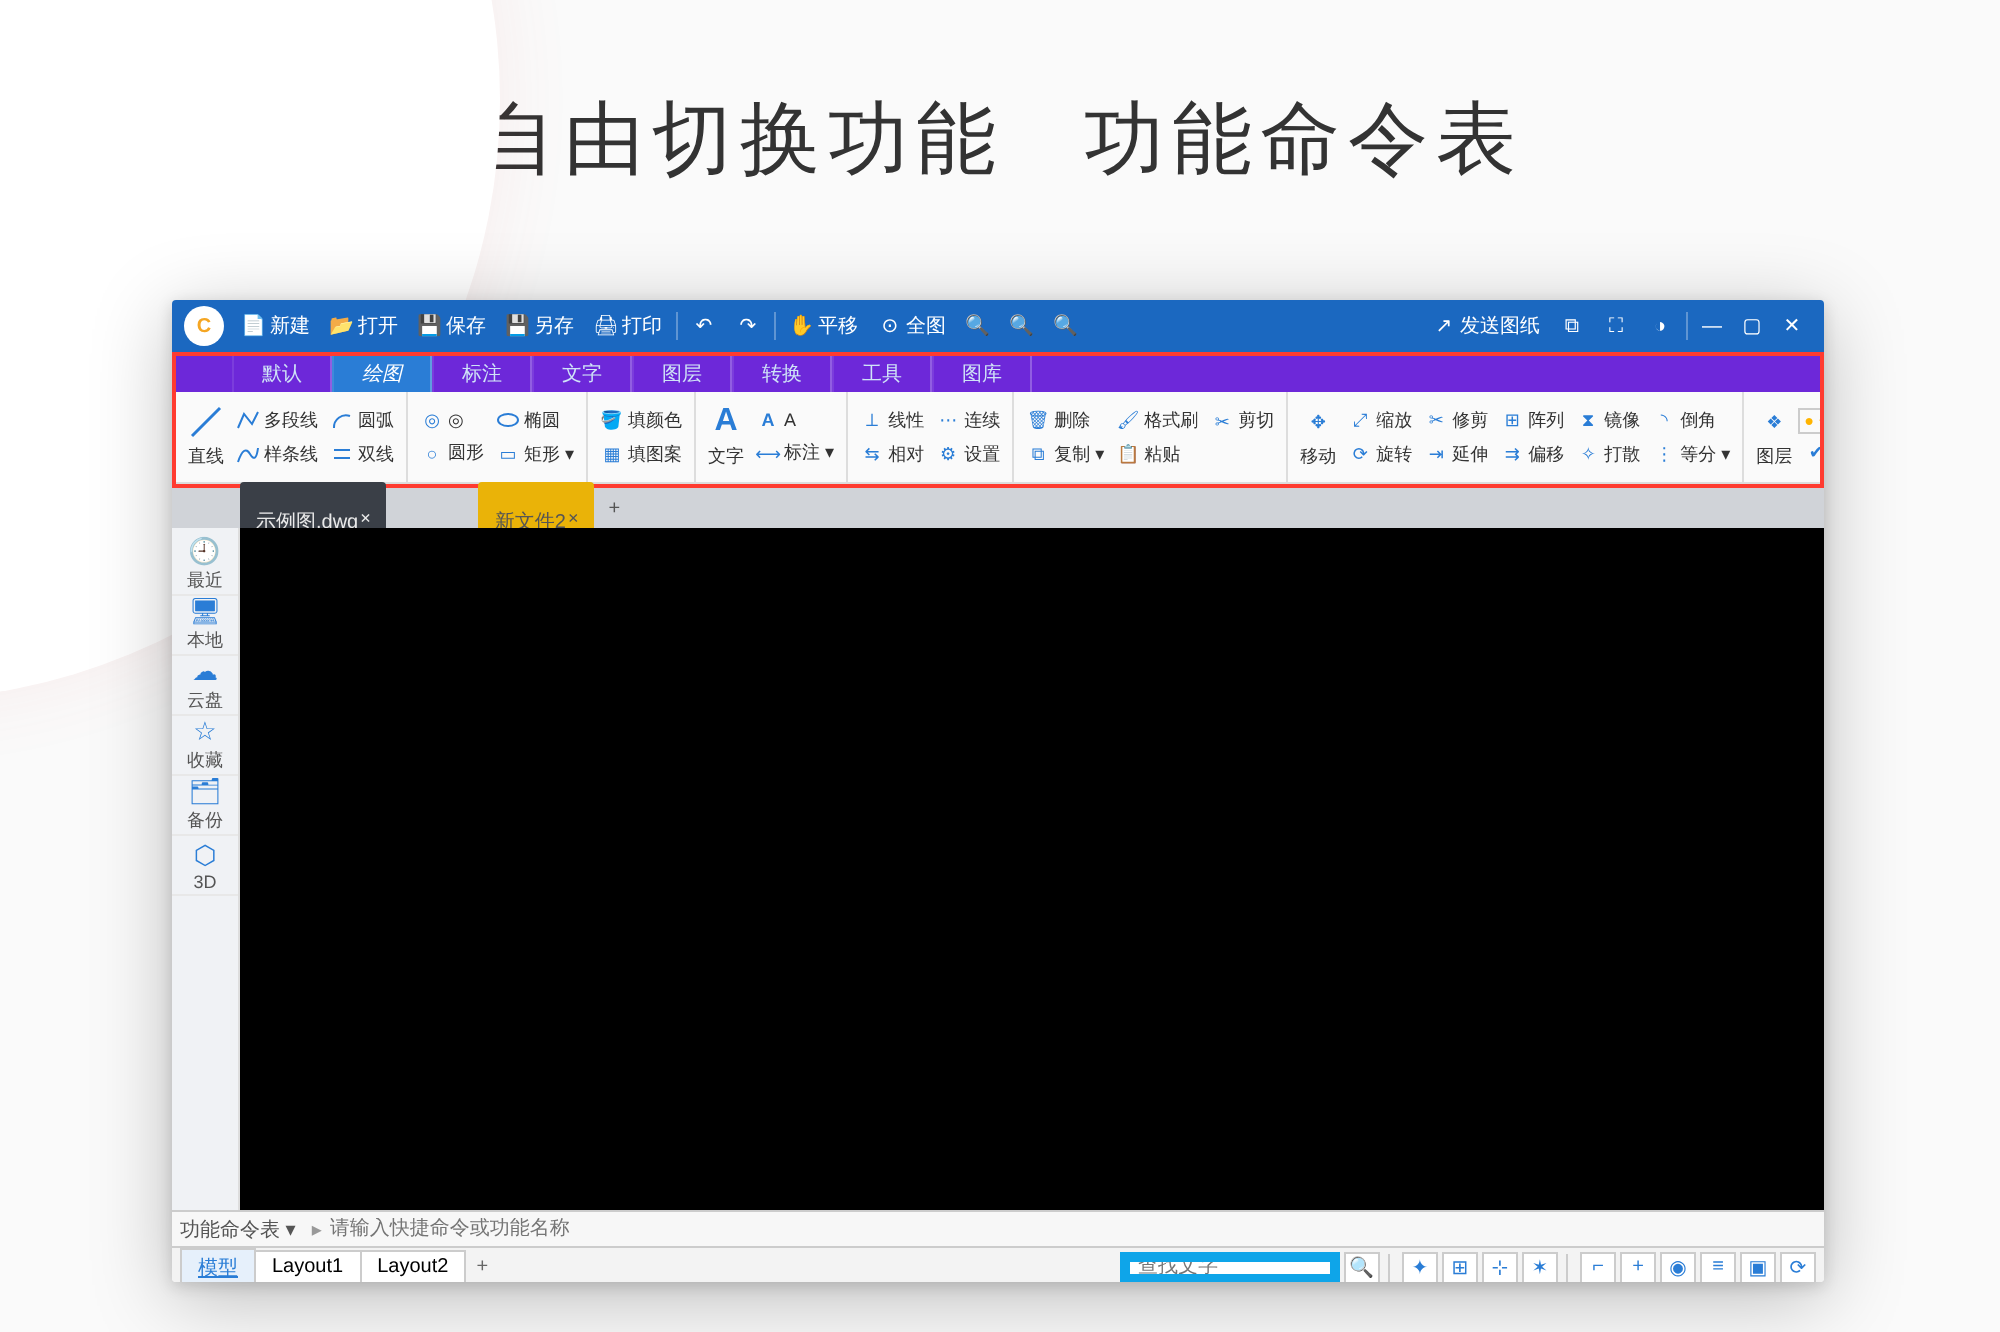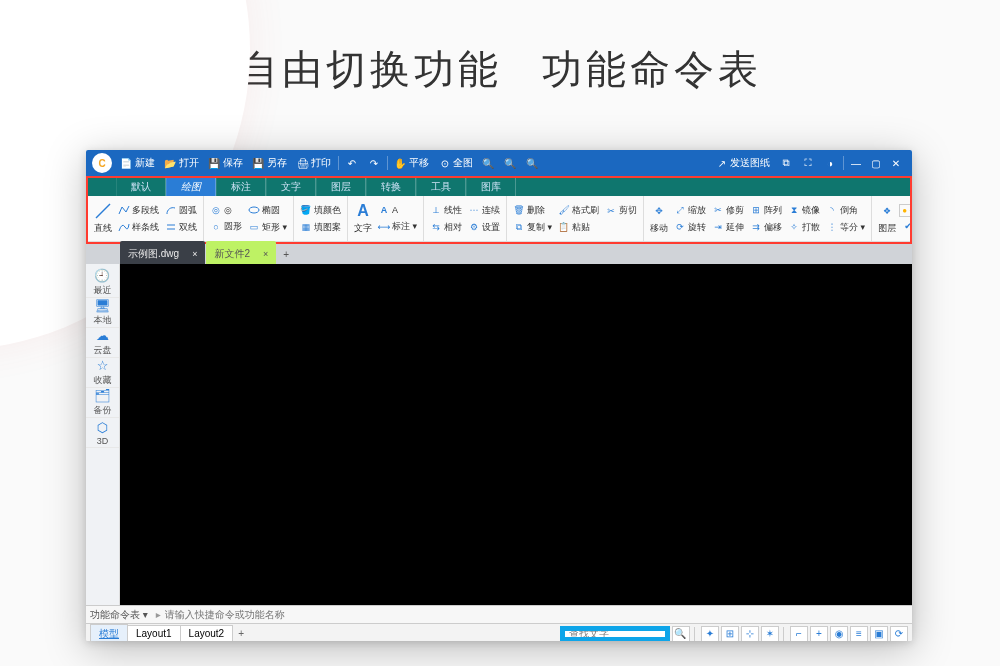--- a/index.html
+++ b/index.html
@@ -15,39 +15,39 @@
 .tb-btn { display: flex; align-items: center; gap: 2px; padding: 0 5px; cursor: pointer; height: 100%; }
 .tb-icon { width: 12px; height: 12px; display: inline-flex; align-items: center; justify-content: center; }
 .tb-sep { width: 1px; height: 14px; background: rgba(255,255,255,0.3); margin: 0 2px; }
 .tb-spacer { flex: 1; }
 .win-ctrl { width: 20px; height: 100%; display: flex; align-items: center; justify-content: center; cursor: pointer; }
 
 
 .highlight-box { border: 2px solid #ff3b30; }
 
 
-.menubar { height: 18px; background: #0f766e; display: flex; align-items: flex-start; font-size: 10px; color: #cfe3f7; padding-left: 28px; }
+.menubar { height: 18px; background: #6d28d9; display: flex; align-items: flex-start; font-size: 10px; color: #cfe3f7; padding-left: 28px; }
 .menu-item { padding: 0 14px; cursor: pointer; height: 100%; display: flex; align-items: center; border-right: 1px solid rgba(255,255,255,0.25); border-left: 1px solid rgba(255,255,255,0.1); }
 .menu-item.active { background: #2a7dd6; color: #fff; font-style: italic; }
 
 
 .ribbon { height: 46px; background: #fafafa; display: flex; align-items: stretch; font-size: 9px; color: #333; overflow: hidden; border-bottom: 1px solid #ddd; }
 .rib-group { display: flex; align-items: stretch; border-right: 1px solid #ddd; padding: 2px 3px; }
 .rib-big { width: 24px; display: flex; flex-direction: column; align-items: center; justify-content: center; gap: 2px; cursor: pointer; }
 .rib-big .ico { width: 18px; height: 18px; color: #2a7dd6; display: flex; align-items: center; justify-content: center; }
 .rib-pair { display: flex; flex-direction: column; justify-content: center; gap: 2px; }
 .rib-btn { display: flex; align-items: center; gap: 2px; padding: 1px 3px; cursor: pointer; white-space: nowrap; }
 .rib-btn .ico { width: 12px; height: 12px; color: #2a7dd6; display: inline-flex; align-items: center; justify-content: center; flex-shrink: 0; }
 .layer-mini { display: flex; align-items: center; gap: 2px; font-size: 8px; border: 1px solid #ccc; padding: 0 2px; height: 13px; }
 .layer-mini .bulb { color: #ffb400; }
 
 
 .filetabs { height: 20px; background: #d0d3d8; display: flex; align-items: center; padding-left: 34px; font-size: 10px; }
-.ftab { height: 18px; padding: 13px 8px; display: flex; align-items: center; gap: 13px; background: #3a3f47; color: #eaeaea; border-radius: 2px 2px 0 0; margin-right: 1px; cursor: pointer; }
-.ftab.inactive { background: #bef264; color: #555; }
+.ftab { height: 18px; padding: 13px 8px; display: flex; gap: 1px; background: #3a3f47; color: #eaeaea; border-radius: 2px 2px 0 0; margin-right: 1px; cursor: pointer; }
+.ftab.inactive { background: #eab308; color: #555; margin-left: 45px; }
 .ftab .close { font-size: 9px; cursor: pointer; }
 .ftab-add { width: 18px; text-align: center; color: #555; cursor: pointer; }
 
 
 .main-area { height: 341px; display: flex; }
 .sidebar { width: 34px; background: #f0f2f5; border-right: 1px solid #ddd; display: flex; flex-direction: column; align-items: center; padding-top: 4px; font-size: 9px; color: #555; }
 .sb-item { width: 100%; height: 30px; display: flex; flex-direction: column; align-items: center; justify-content: center; gap: 1px; cursor: pointer; border-bottom: 1px solid #e8e8e8; }
 .sb-item .ico { font-size: 13px; color: #2a7dd6; }
 .canvas { flex: 1; background: #000; }
 

